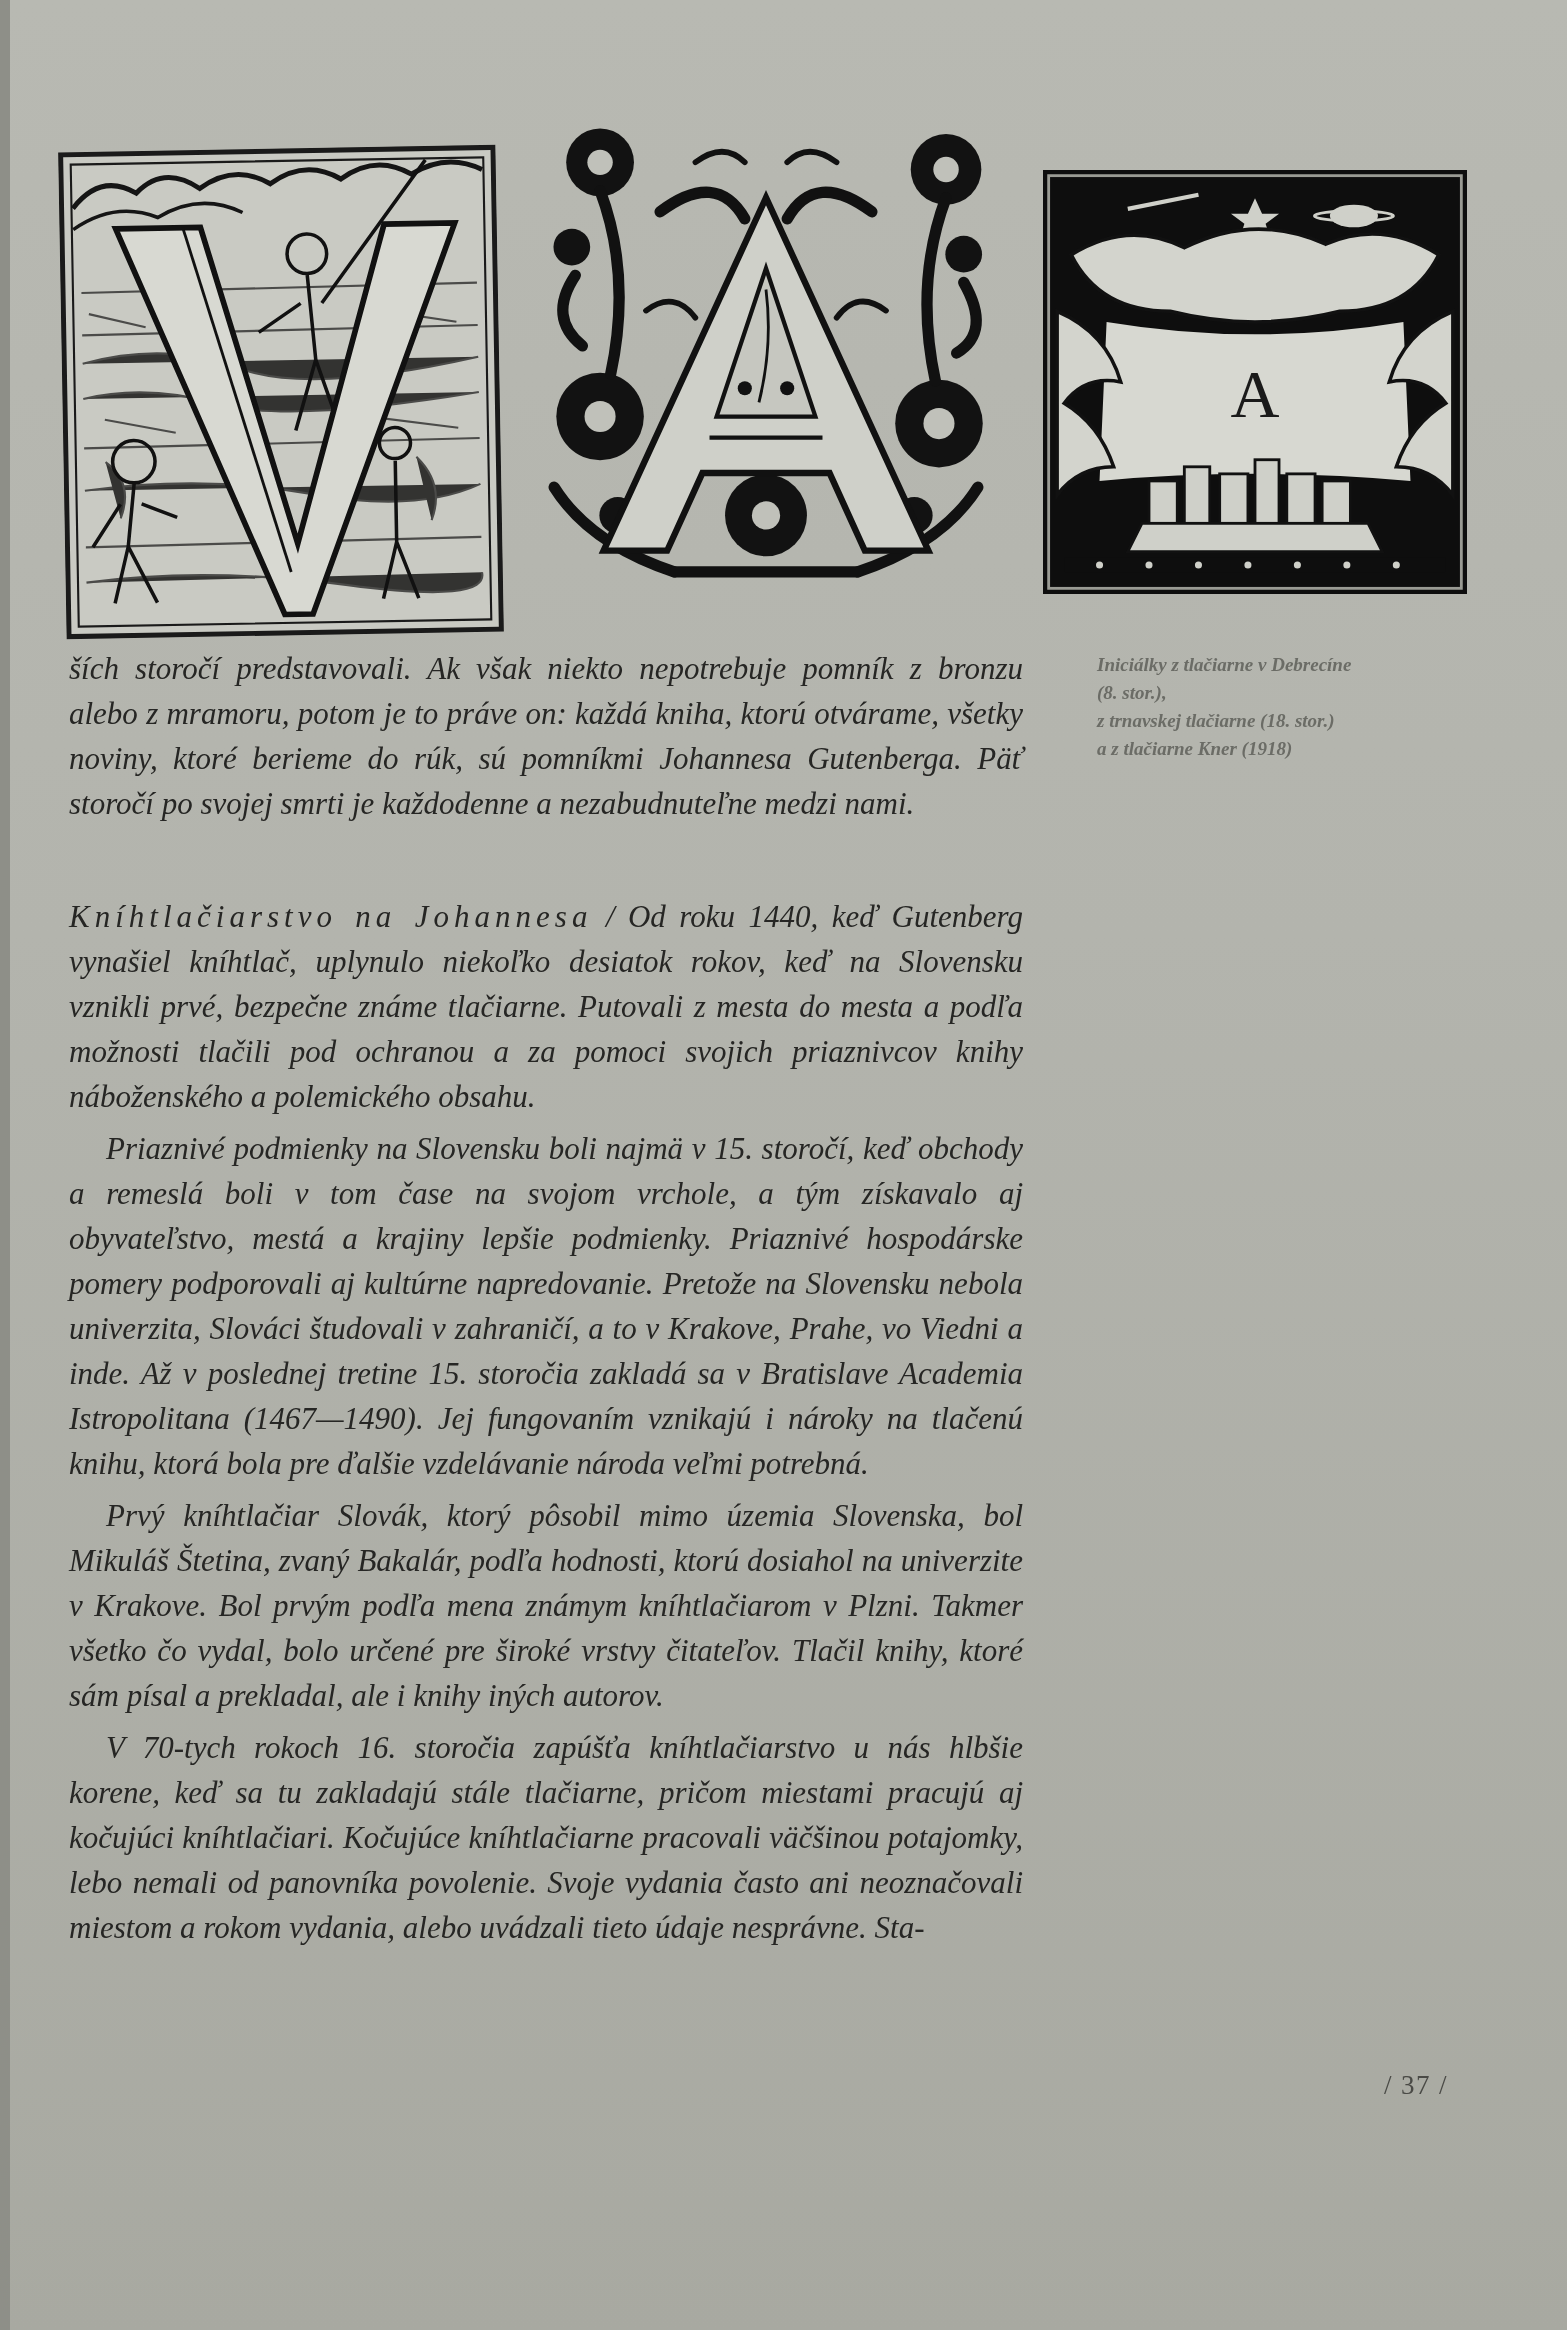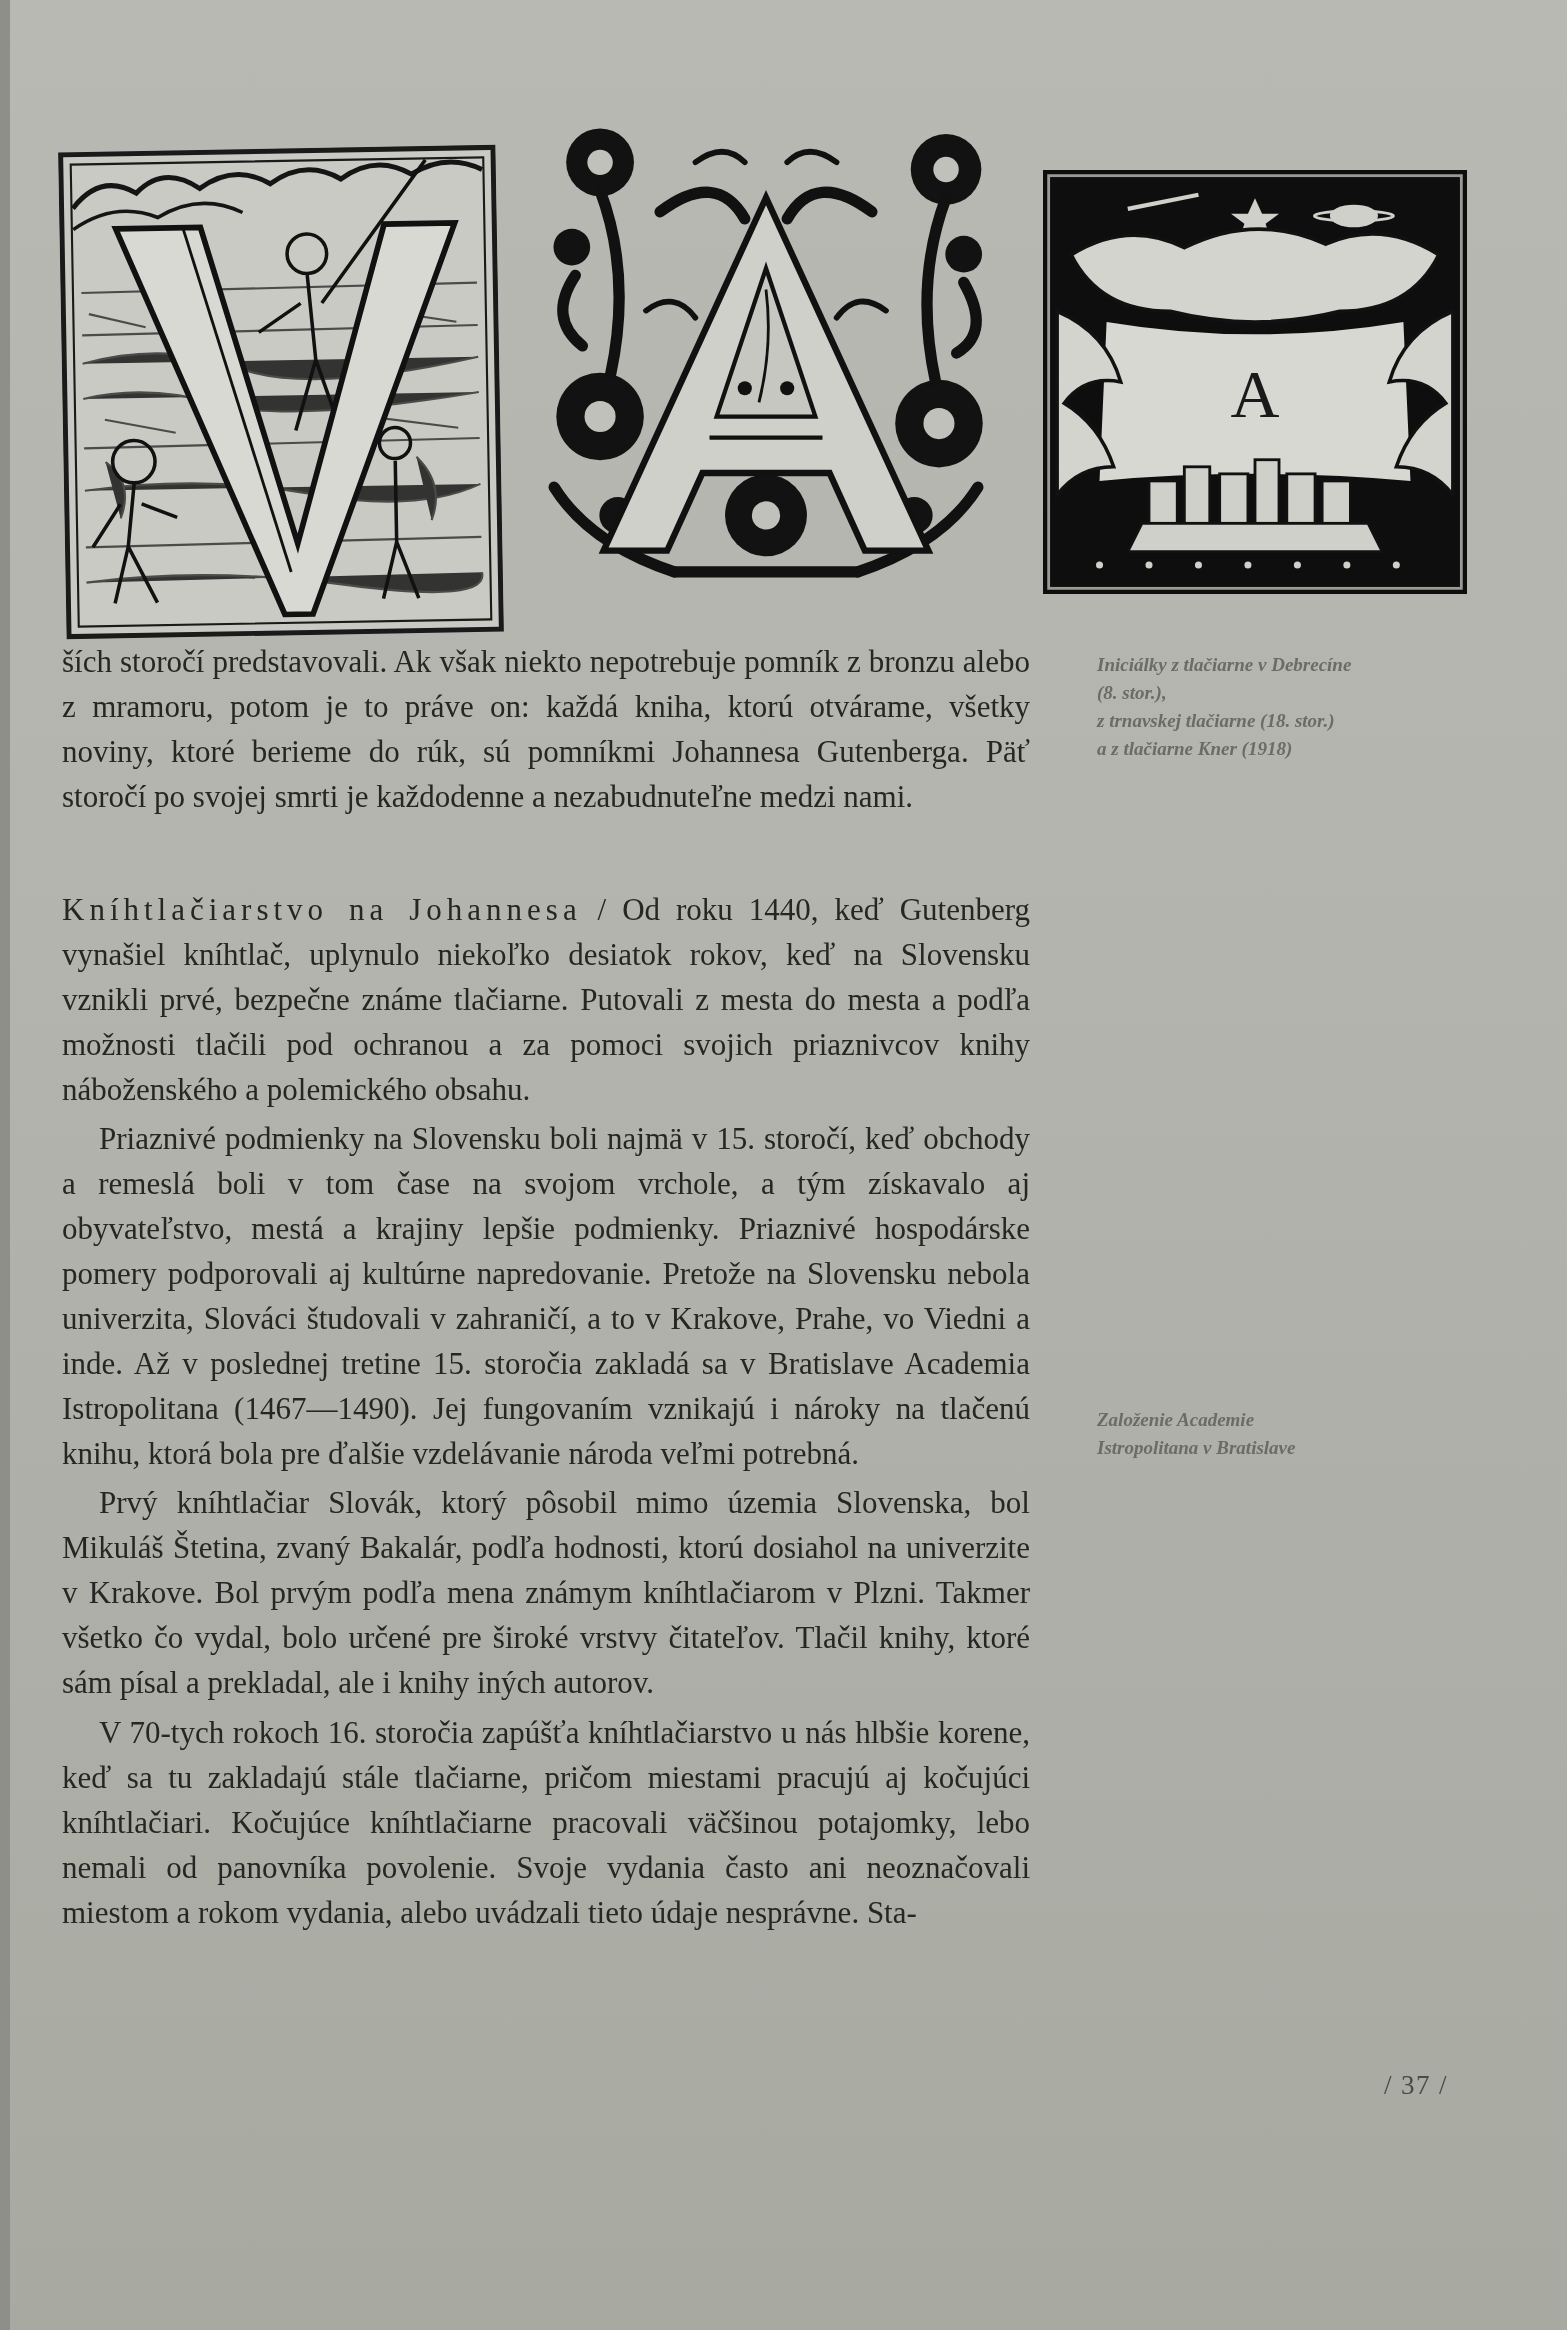--- a/index.html
+++ b/index.html
@@ -50,23 +50,24 @@
     .column {
       position: absolute;
       left: 52px;
       width: 968px;
       font-size: 31px;
       line-height: 45px;
       text-align: justify;
       color: #262624;
     }
     .column p {
-      margin: 0;
+      margin: 7px;
       text-align: justify;
       text-align-last: left;
+      font-style: italic;
     }
     .col-top { top: 639px; }
     .col-body { top: 887px; }
     .indent { text-indent: 37px; }
     .spaced {
       letter-spacing: 5px;
     }
     .section-head {
       display: inline;
     }
@@ -246,21 +247,17 @@
     <p class="indent" style="margin-top:4.2px">V 70-tych rokoch 16. storočia zapúšťa kníhtlačiarstvo u nás hlbšie korene, keď sa tu zakladajú stále tlačiarne, pričom miestami pracujú aj kočujúci kníhtlačiari. Kočujúce kníhtlačiarne pracovali väčšinou potajomky, lebo nemali od panovníka povolenie. Svoje vydania často ani neoznačovali miestom a rokom vydania, alebo uvádzali tieto údaje nesprávne. Sta-</p>
   </div>
 
   <div class="caption cap-1">
     <span>Iniciálky z tlačiarne v Debrecíne</span>
     <span>(8. stor.),</span>
     <span>z trnavskej tlačiarne (18. stor.)</span>
     <span>a z tlačiarne Kner (1918)</span>
   </div>
 
-  <div class="caption cap-2">
-    <span>Založenie Academie</span>
-    <span>Istropolitana v Bratislave</span>
-  </div>
 
 
   <div class="page-number">/ 37 /</div>
 </div>
 
 
 </body></html>

